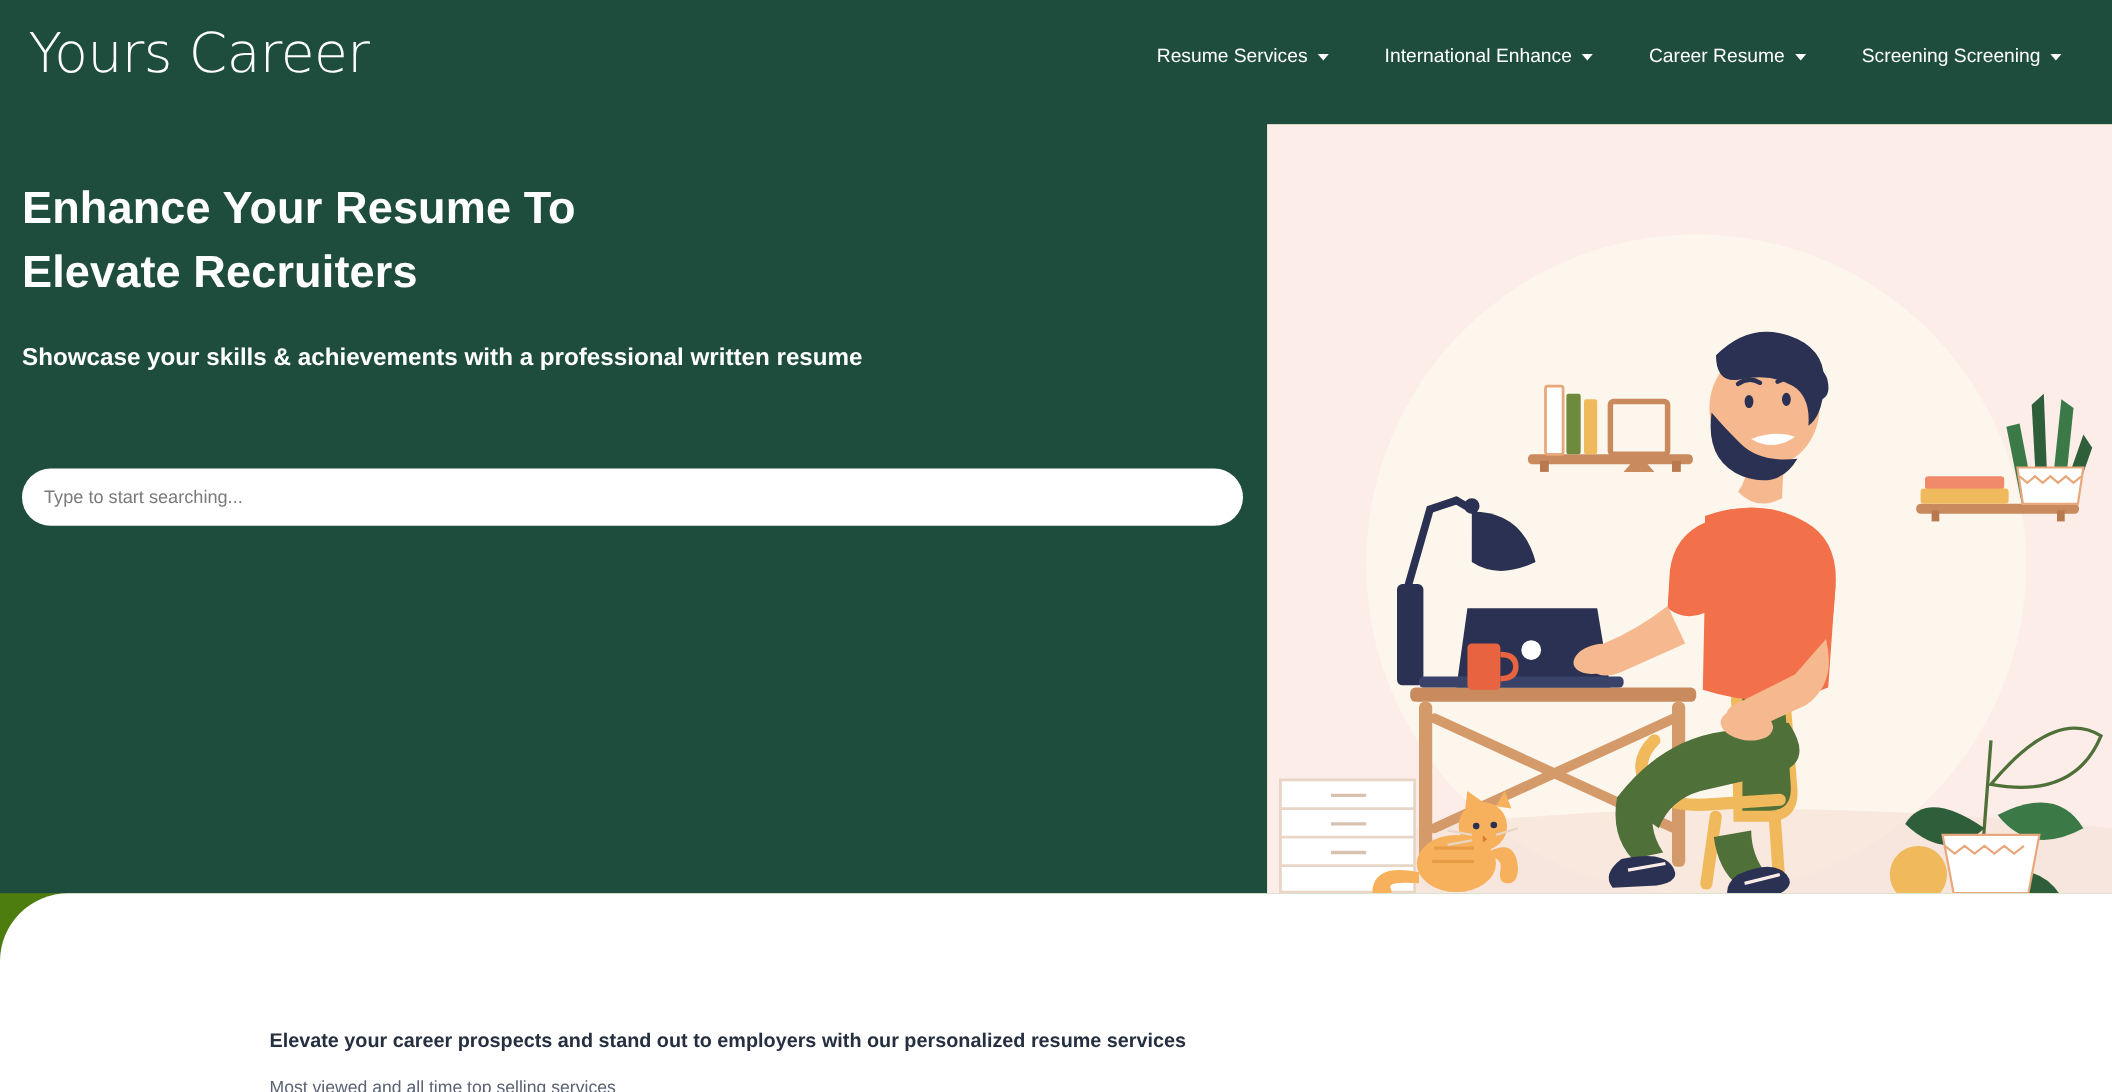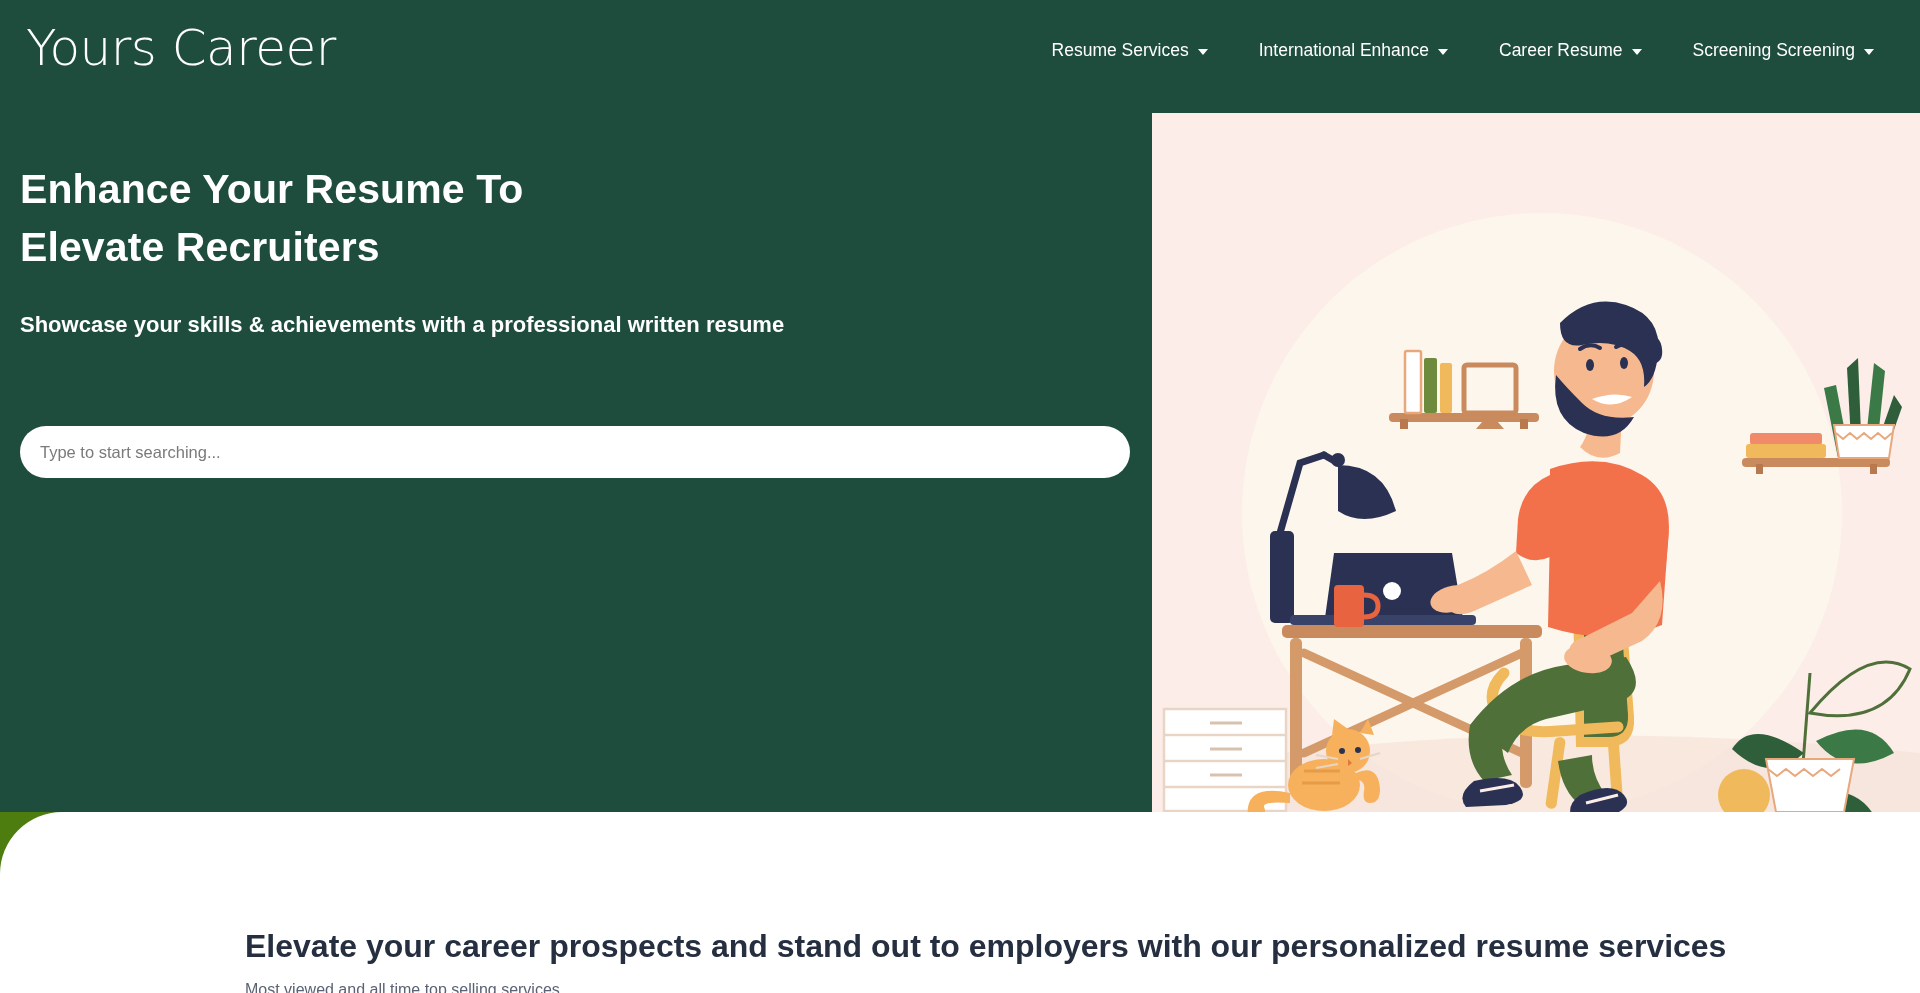--- a/index.html
+++ b/index.html
@@ -129,21 +129,21 @@
     left:0; top:812px;
     width:1920px; height:181px;
     background:#ffffff;
     border-top-left-radius:62px;
     z-index:18;
   }
   .section-title {
     position:absolute;
     left:245px; top:116px;
     color:#252F40;
-    font-size:32px;
+    font-size:18px;
     font-weight:bold;
     line-height:36px;
     white-space:nowrap;
   }
   .section-sub {
     position:absolute;
     left:245px; top:166px;
     color:#5a6273;
     font-size:16px;
     line-height:24px;

